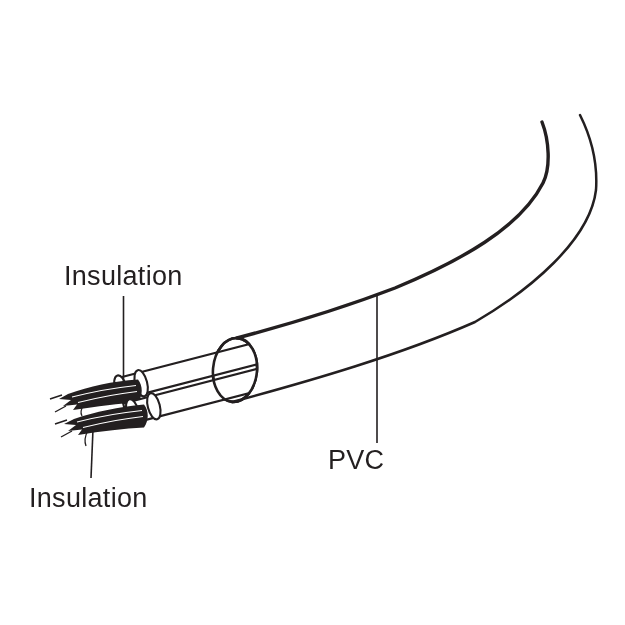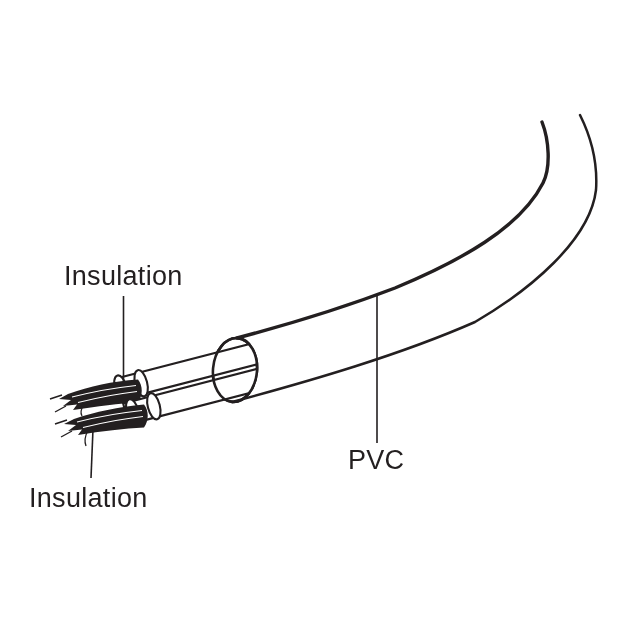--- a/index.html
+++ b/index.html
@@ -16,21 +16,21 @@
     font-family:"Liberation Sans",sans-serif;
     font-size:27px;
     line-height:1.05;
     color:#231f20;
     letter-spacing:0.3px;
     white-space:nowrap;
     user-select:none;
   }
   .label-insulation{left:64px;top:262px;}
   .label-conductor{left:29px;top:484px;}
-  .label-pvc{left:348px;top:446px;}
+  .label-pvc{left:328px;top:446px;}
 </style>
 </head>
 <body>
 
 <div class="diagram">
 
   <svg width="625" height="625" viewBox="0 0 625 625">
     <defs>
       <clipPath id="opening-clip">
         <rect x="0" y="0" width="235" height="625"></rect>

